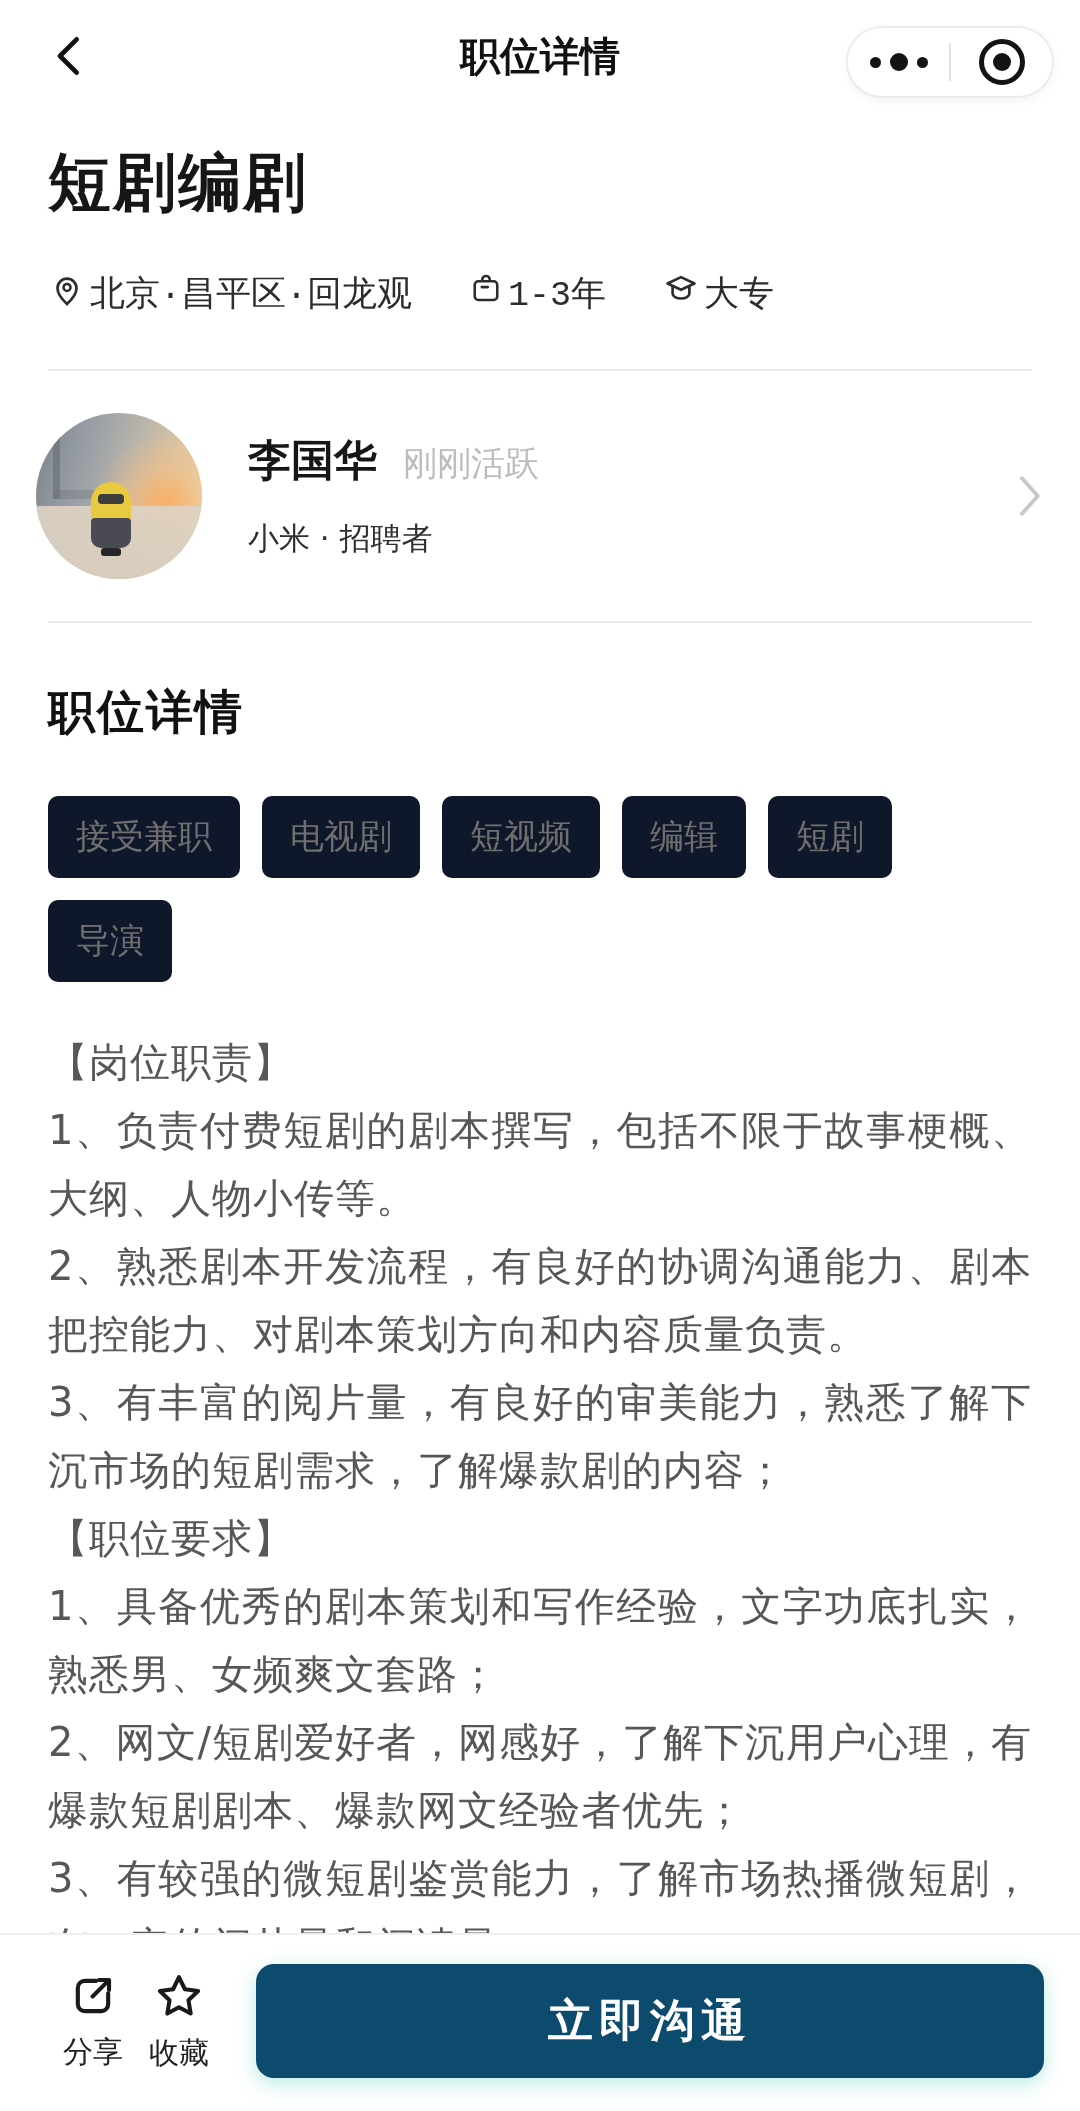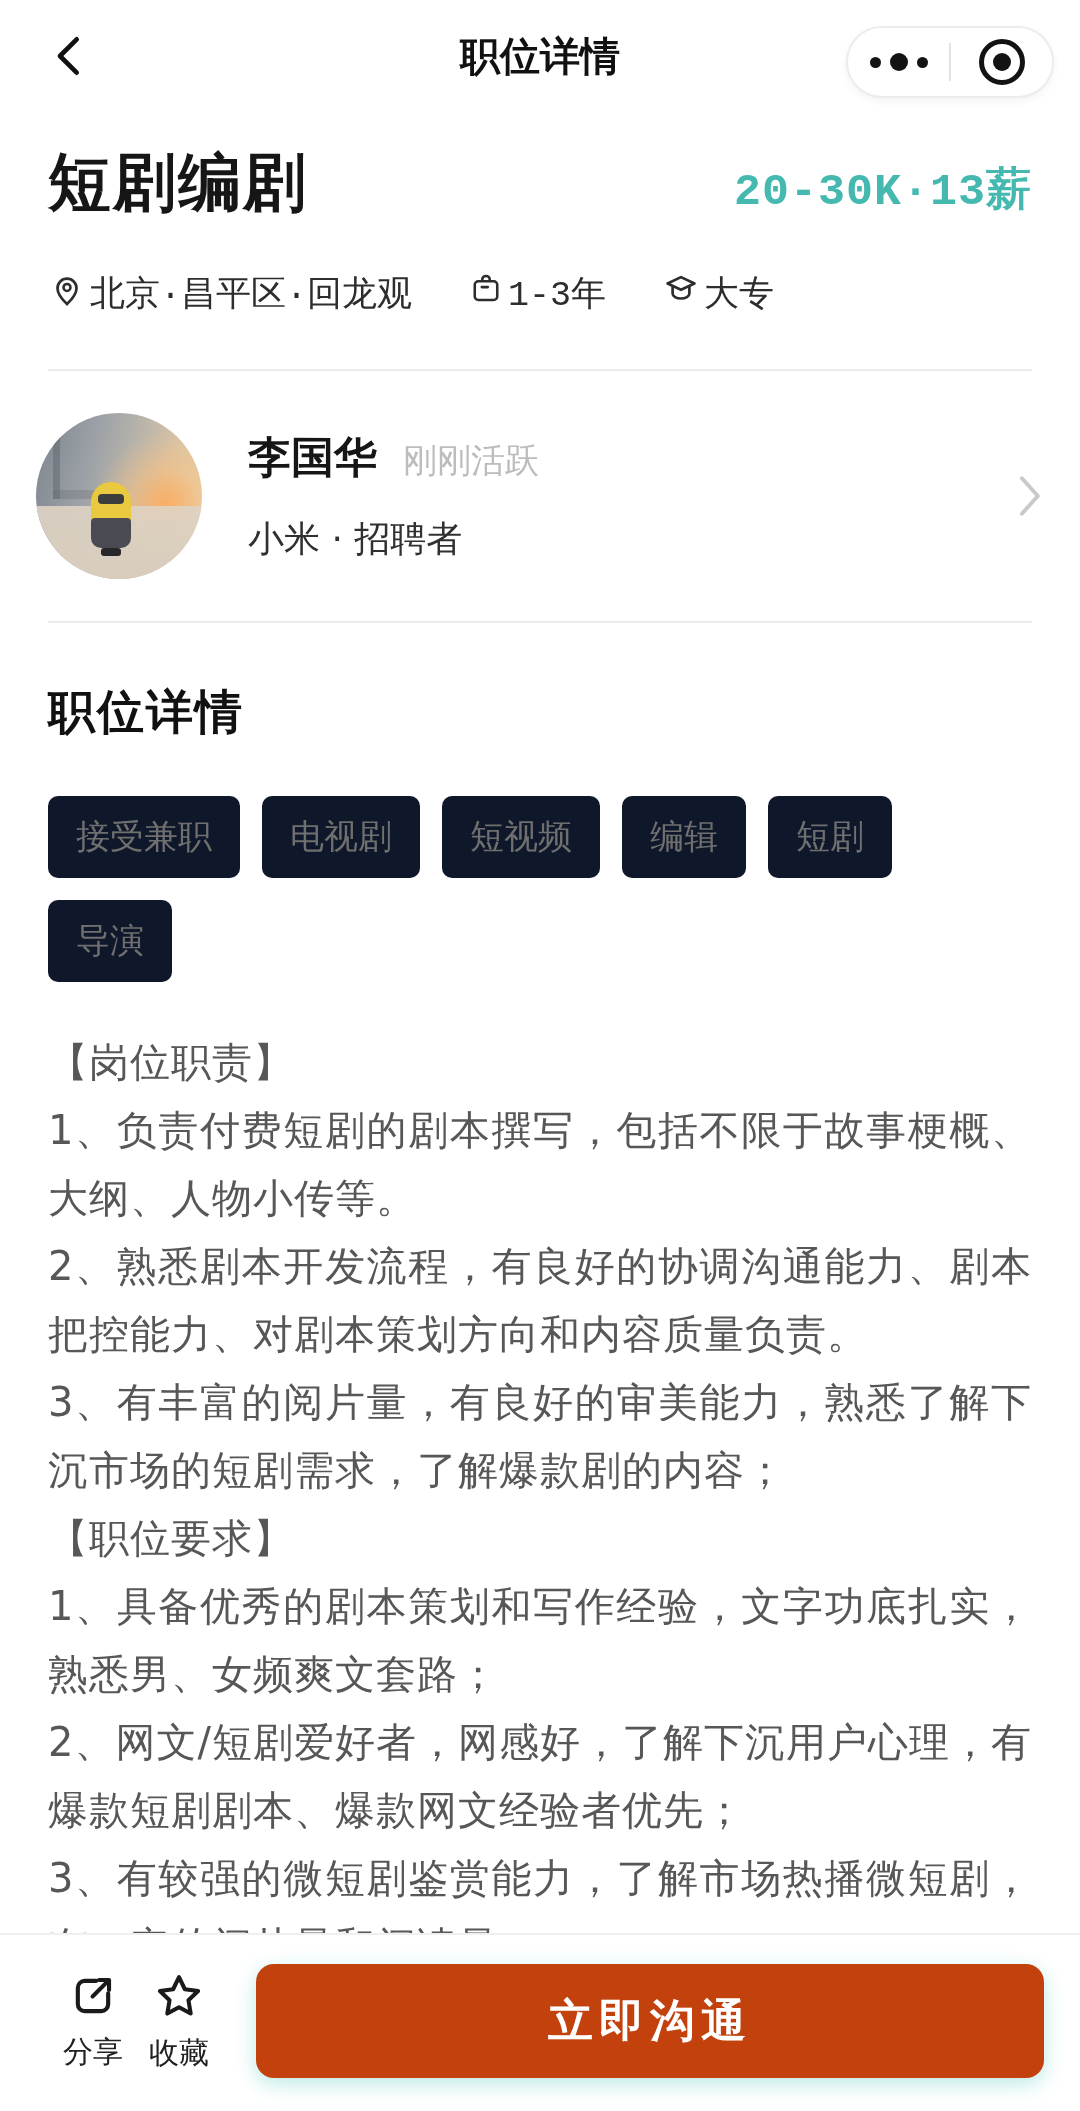--- a/index.html
+++ b/index.html
@@ -64,21 +64,21 @@
   }
   .minion{ position:absolute; left:33%; bottom:14%; width:40px; height:74px; z-index:2; }
   .minion .head{ position:absolute; top:0; width:40px; height:46px; background:#e9c93f; border-radius:20px 20px 8px 8px; }
   .minion .goggle{ position:absolute; top:12px; left:7px; width:26px; height:10px; background:#3d3d3d; border-radius:4px; }
   .minion .body{ position:absolute; bottom:8px; width:40px; height:30px; background:#4a4a52; border-radius:4px 4px 10px 10px; }
   .minion .feet{ position:absolute; bottom:0; left:10px; width:20px; height:8px; background:#26262b; border-radius:3px; }
   .recruiter-info{ margin-left:46px; flex:1; }
   .name-row{ display:flex; align-items:baseline; gap:26px; }
   .recruiter-name{ font-size:43px; font-weight:700; color:#161616; }
   .recruiter-status{ font-size:34px; color:#bcbcbc; }
-  .recruiter-role{ margin-top:28px; font-size:36px; color:#303030; }
+  .recruiter-role{ margin-top:28px; font-size:31px; color:#303030; }
   .chevron-right{ flex:0 0 auto; margin-left:20px; }
 
   
   .details{ padding:0 48px; }
   .section-heading{ margin-top:58px; font-size:47px; font-weight:700; color:#111; letter-spacing:2px; }
   .tags{ display:flex; flex-wrap:wrap; gap:22px; margin-top:52px; }
   .tag{ background:#0f172a; border:none; border-radius:10px; padding:18px 28px;
         font-size:34px; color:#6f6f6f; font-family:inherit; cursor:pointer; }
   .desc{ margin-top:46px; font-size:40px; line-height:68px; color:#575757;
          text-align:justify; letter-spacing:1px; }
@@ -121,21 +121,20 @@
       <span class="capsule-divider"></span>
       <button class="capsule-half" aria-label="close">
         <span class="target"></span>
       </button>
     </div>
   </div>
 
   <div class="job-header">
     <div class="title-row">
       <div class="job-title">短剧编剧</div>
-      <div class="job-salary" style="color: rgb(69, 184, 176);">20-30K·13薪</div>
     </div>
     <div class="meta-row">
       <div class="meta-item">
         <svg width="38" height="38" viewBox="0 0 24 24">
           <path d="M12 21.5c-3.6-3.4-6-6.9-6-10a6 6 0 1 1 12 0c0 3.1-2.4 6.6-6 10z" fill="none" stroke="#2d2d2d" stroke-width="1.7"></path>
           <circle cx="12" cy="11" r="2.2" fill="none" stroke="#2d2d2d" stroke-width="1.6"></circle>
         </svg>
         <span>北京·昌平区·回龙观</span>
       </div>
       <div class="meta-item">
@@ -216,16 +215,16 @@
         <path d="M14.8 4.6h4.6v4.6" fill="none" stroke="#1a1a1a" stroke-width="1.9" stroke-linecap="round" stroke-linejoin="round"></path>
       </svg>
       <span class="label">分享</span>
     </button>
     <button class="footer-action">
       <svg width="54" height="54" viewBox="0 0 24 24">
         <path d="M12 3.6l2.6 5.4 5.9.8-4.3 4.1 1 5.9-5.2-2.8-5.2 2.8 1-5.9L3.5 9.8l5.9-.8z" fill="none" stroke="#1a1a1a" stroke-width="1.8" stroke-linejoin="round"></path>
       </svg>
       <span class="label">收藏</span>
     </button>
-    <button class="cta-button" style="background: #c2410c;">立即沟通</button>
+    <button class="cta-button" style="background: #0c4a6e;">立即沟通</button>
   </div>
 
 </div>
 
 </body></html>

